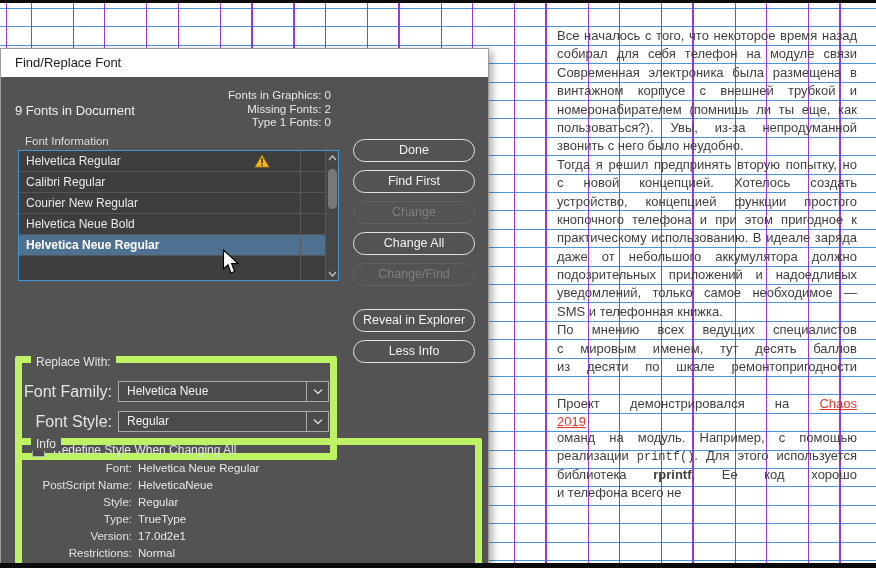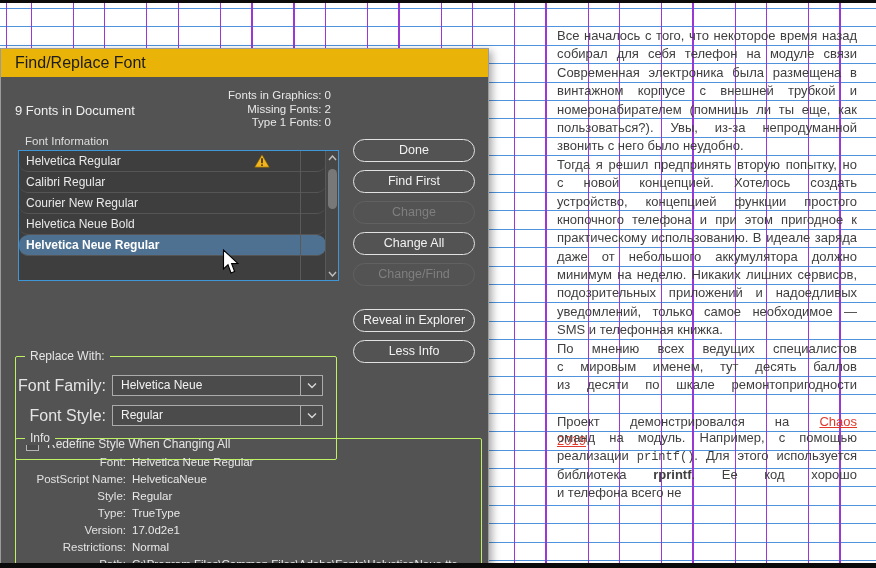--- a/index.html
+++ b/index.html
@@ -27,47 +27,47 @@
   .bar-top { position:absolute; left:0; top:0; width:100%; height:3px; background:#0b0b0b; z-index:30; }
   .bar-bottom { position:absolute; left:0; bottom:0; width:100%; height:5px; background:#0b0b0b; z-index:30; }
 
   
   .dialog {
     position:absolute; left:0; top:48px; width:489px; height:524px;
     background:#535353; border:1px solid #9b9b9b; z-index:10;
     box-shadow:3px 3px 8px rgba(0,0,0,.35);
     color:#e5e5e5; font-size:12px;
   }
-  .titlebar { position:absolute; left:0; top:0; width:100%; height:28px; background:#eab308;
-    color:#1c1c1c; font-size:16px; line-height:28px; padding-left:14px; }
+  .titlebar { position:absolute; left:0; top:0; width:100%; height:28px; background:#ffffff;
+    color:#1c1c1c; font-size:13px; line-height:28px; padding-left:14px; }
 
   .fonts-count { position:absolute; left:14px; top:54px; font-size:13px; color:#f0f0f0; }
   .stats { position:absolute; top:40px; left:0; width:330px; text-align:right; font-size:11.5px; line-height:13.5px; color:#e8e8e8; }
 
   .list-label { position:absolute; left:24px; top:86px; font-size:11.5px; color:#dedede; }
 
   .font-list { position:absolute; left:17px; top:101px; width:321px; height:131px;
     background:#3e3e3e; border:1px solid #3f97d8; }
   .frow { position:relative; height:21px; line-height:20px; padding-left:7px;
-    border-bottom:1px solid #555; color:#e9e9e9; font-size:12px; width:307px;border-radius:9px; }
+    border-bottom:1px solid #555; color:#e9e9e9; font-size:12px; width:307px; }
   .frow.sel { background:#4e7191; color:#fff; font-weight:bold; }
   .col-div { position:absolute; top:0; bottom:0; left:281px; width:1px; background:#5a5a5a; }
   .warn { position:absolute; left:235px; top:3px; }
 
   .vscroll { position:absolute; top:0; right:0; bottom:0; width:13px; background:#474747; border-left:1px solid #585858; }
   .sb-arrow { position:absolute; left:0; width:13px; height:13px; display:flex; align-items:center; justify-content:center; }
   .sb-up { top:0; } .sb-down { bottom:0; }
   .sb-thumb { position:absolute; left:2px; top:18px; width:9px; height:40px; background:#787878; border-radius:5px; }
 
   .btn { position:absolute; left:352px; width:122px; height:23px; border-radius:12px;
     border:1px solid #e2e2e2; background:transparent; color:#f2f2f2; font-size:12.5px;
     font-family:"Liberation Sans", sans-serif; text-align:center; line-height:21px; cursor:default; }
   .btn.disabled { border-color:#616161; color:#7f7f7f; }
 
-  .group { position:absolute; border:1px solid #bef264; border-radius:2px; }
+  .group { position:absolute; border:7px solid #bef264; border-radius:2px; }
   .legend { position:absolute; top:-8px; left:9px; background:#535353; padding:0 5px; font-size:12px; color:#e5e5e5; }
 
   .g-replace { left:14px; top:307px; width:322px; height:104px; }
   .rw-label { position:absolute; width:90px; text-align:right; font-size:16px; color:#e5e5e5; line-height:21px; }
   .combo { position:absolute; left:96px; width:211px; height:21px; background:#4b4b4b;
     border:1px solid #ababab; color:#f2f2f2; font-size:12px; line-height:19px; padding-left:8px; }
   .combo .chev { position:absolute; right:0; top:0; width:22px; height:100%; border-left:1px solid #ababab;
     display:flex; align-items:center; justify-content:center; }
   .row1 { top:18px; } .row2 { top:48px; }
   .chk-row { position:absolute; left:10px; top:80px; display:flex; align-items:center; gap:8px; }
@@ -91,21 +91,20 @@
     <div class="ln j">винтажном корпусе с внешней трубкой и дисковым</div>
     <div class="ln j">номеронабирателем (помнишь ли ты еще, как ими</div>
     <div class="ln j">пользоваться?). Увы, из-за непродуманной схемы</div>
     <div class="ln">звонить с него было неудобно.</div>
     <div class="ln j">Тогда я решил предпринять вторую попытку, но уже</div>
     <div class="ln j">с новой концепцией. Хотелось создать компактное</div>
     <div class="ln j">устройство, концепцией функции простого</div>
     <div class="ln j">кнопочного телефона и при этом пригодное к</div>
     <div class="ln j">практическому использованию. В идеале заряда</div>
     <div class="ln j">даже от небольшого аккумулятора должно хватать</div>
-    <div class="ln j">минимум на неделю. Никаких лишних сервисов,</div>
     <div class="ln j">подозрительных приложений и надоедливых</div>
     <div class="ln j">уведомлений, только самое необходимое — звонки,</div>
     <div class="ln">SMS и телефонная книжка.</div>
     <div class="ln j">По мнению всех ведущих специалистов</div>
     <div class="ln j">с мировым именем, тут десять баллов</div>
     <div class="ln j">из десяти по шкале ремонтопригодности</div>
     <div class="ln"></div>
     <div class="ln j"><span>Проект демонстрировался на </span><span class="link">Chaos Constructions</span></div>
     <div class="ln"><span class="link">2019</span></div>
   </div>

